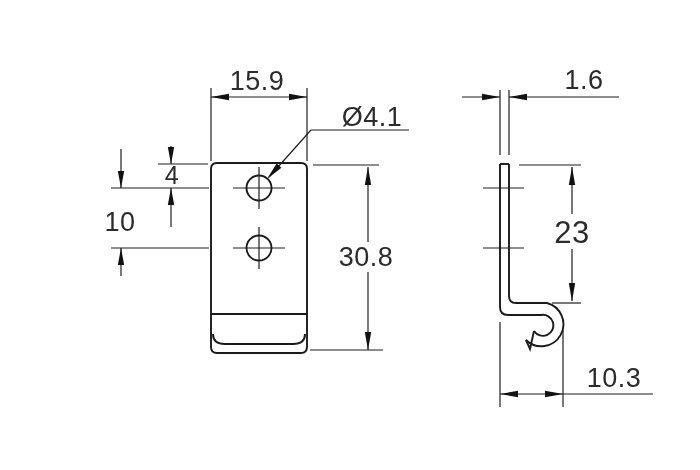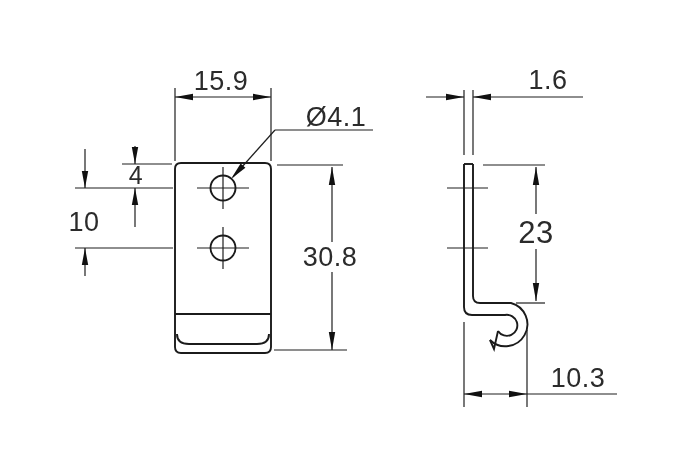--- a/index.html
+++ b/index.html
@@ -6,20 +6,21 @@
     margin: 0;
     padding: 0;
     background: #ffffff;
   }
   .canvas {
     position: relative;
     width: 628px;
     height: 470px;
     background: #ffffff;
     overflow: hidden;
+    margin-left: 36px;
   }
   svg {
     display: block;
   }
   .outline {
     stroke: #1b1b1b;
     stroke-width: 1.9;
     fill: none;
   }
   .thin {

